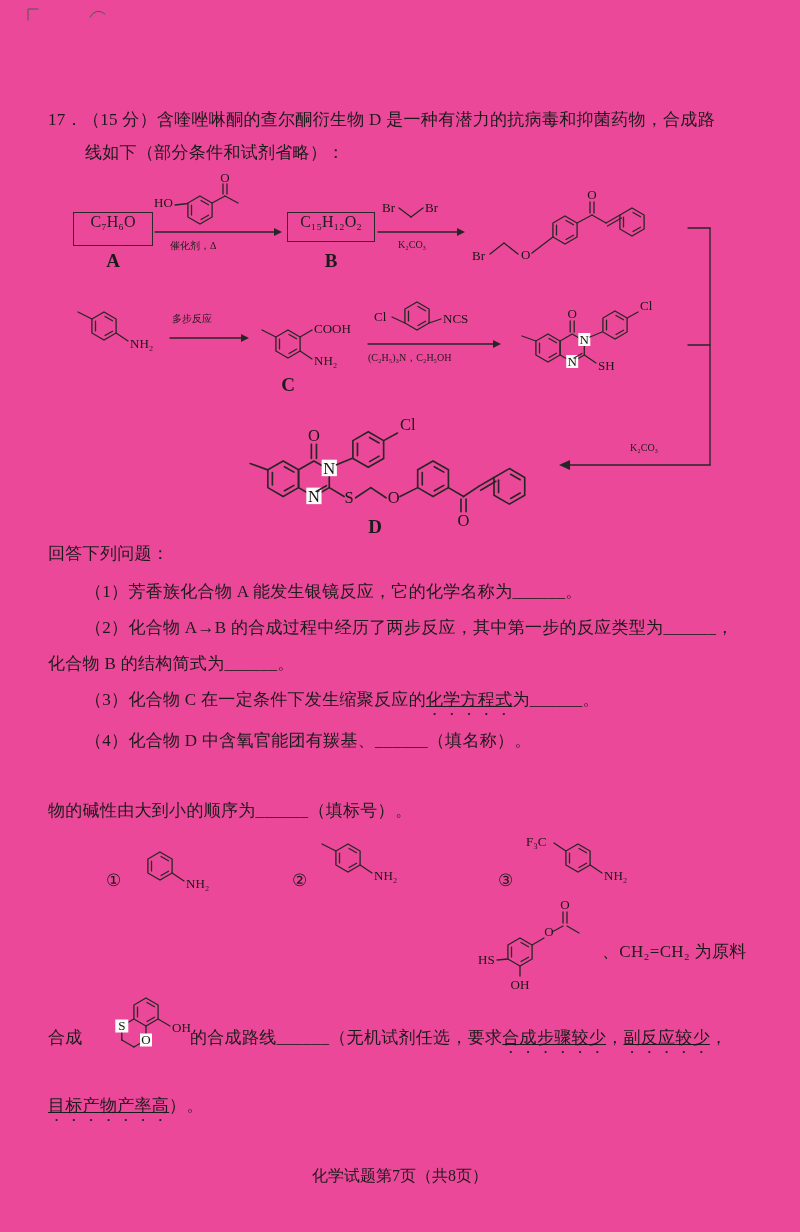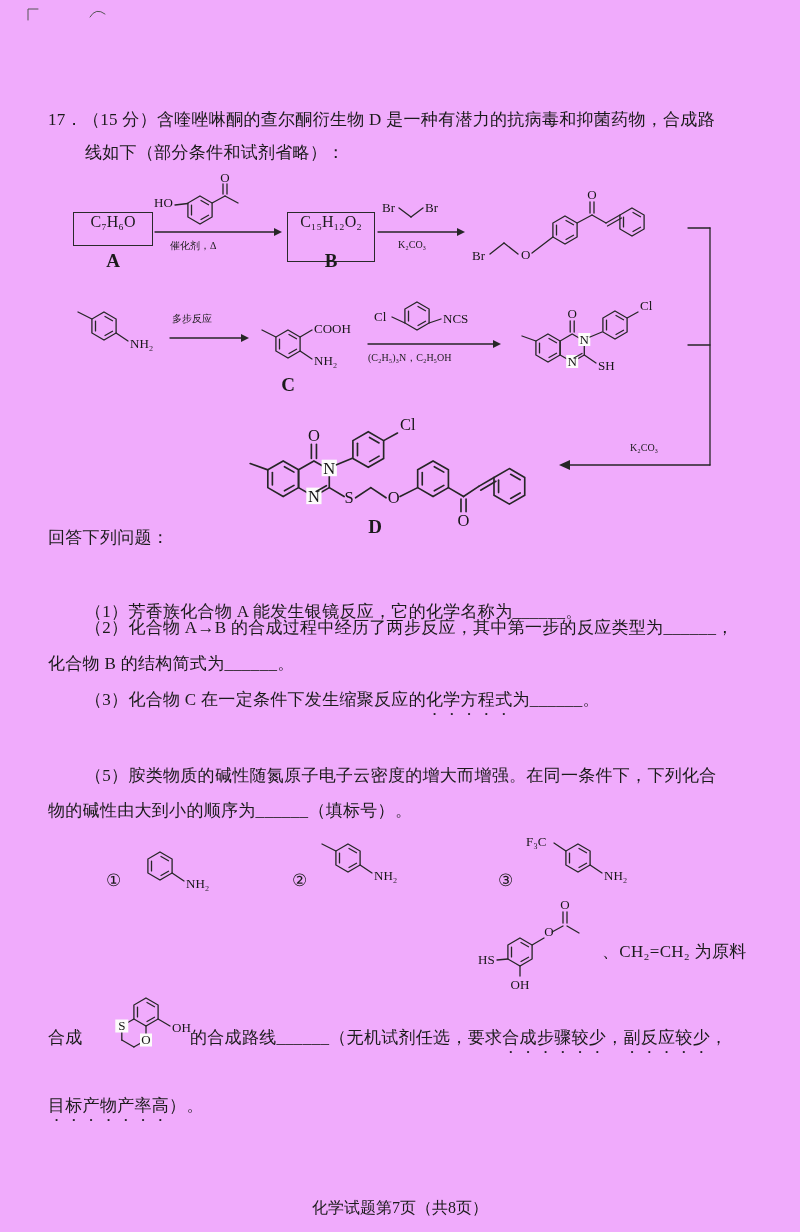--- a/index.html
+++ b/index.html
@@ -1,40 +1,40 @@
 <!DOCTYPE html>
 <html><head>
 <meta charset="utf-8">
 <style>
   * { box-sizing: border-box; }
   html, body { margin: 0; padding: 0; background: #e9e9e9; }
   .page {
     position: relative; width: 800px; height: 1232px; margin: 0 auto;
-    background: #f0abfc; color: #1b1b1b;
+    background: #ec4899; color: #1b1b1b;
     font-family: "Liberation Serif", "DejaVu Serif", serif;
     overflow: hidden;
   }
   .t { position: absolute; font-size: 17px; white-space: nowrap; letter-spacing: 0.3px; }
   .mid { position: absolute; font-size: 10px; white-space: nowrap; }
   .box {
     position: absolute; border: 1.6px solid #2a2a2a;
     display: flex; justify-content: center;
     font-size: 16px; background: transparent;
   }
   .lbl { position: absolute; font-weight: 700; font-size: 19px; text-align: center; }
   svg { position: absolute; overflow: visible; }
   svg line, svg path, svg polyline { stroke: #262626; stroke-width: 1.3; fill: none; stroke-linecap: round; }
   svg .ah { fill: #262626; stroke: none; }
   svg .wr { fill: #fcfcfa; stroke: none; }
   svg text { font-family: "Liberation Serif", "DejaVu Serif", serif; font-size: 13px; fill: #161616; stroke: none; }
   .emph {
     text-emphasis: filled dot; -webkit-text-emphasis: filled dot;
-    text-emphasis-position: under right; -webkit-text-emphasis-position: under;
+    text-emphasis-position: under right; text-decoration: underline; -webkit-text-emphasis-position: under;
   }
-  .footer { position: absolute; left: 0; width: 800px; text-align: center; font-size: 16px; margin-top: 32px; }
+  .footer { position: absolute; left: 0; width: 800px; text-align: center; font-size: 16px; }
 </style>
 </head>
 <body>
 
 <div class="page">
 
   <svg width="0" height="0">
     <defs>
       <g id="hex">
         <path d="M0,-14 L12.1,-7 L12.1,7 L0,14 L-12.1,7 L-12.1,-7 Z"></path>
@@ -67,21 +67,21 @@
     <line x1="75" y1="22" x2="75" y2="12"></line>
     <text x="73" y="10" text-anchor="middle">O</text>
     <line x1="73" y1="24" x2="86" y2="31"></line>
   </svg>
   <svg style="left:155px;top:226px" width="128" height="12">
     <line x1="0" y1="6" x2="119" y2="6"></line>
       <path class="ah" d="M119,2 L127,6 L119,10 Z"></path>
   </svg>
   <div class="mid" style="left:170px;top:239px">催化剂，Δ</div>
 
-  <div class="box" style="left:287px;top:212px;width:88px;height:50px">
+  <div class="box" style="left:287px;top:212px;width:88px;height:30px">
     <span>C₁₅H₁₂O₂</span>
   </div>
   <div class="lbl" style="left:287px;top:250px;width:88px">B</div>
 
   <svg style="left:380px;top:196px" width="84" height="28">
     <text x="2" y="16">Br</text>
     <line x1="19" y1="12" x2="31" y2="21"></line>
     <line x1="31" y1="21" x2="43" y2="12"></line>
     <text x="45" y="16">Br</text>
   </svg>
@@ -199,28 +199,28 @@
     <line x1="174" y1="78" x2="174" y2="88"></line>
     <line x1="178" y1="78" x2="178" y2="88"></line>
     <text x="176" y="99" text-anchor="middle">O</text>
     <line x1="176" y1="76" x2="188" y2="68"></line>
     <line x1="188" y1="68" x2="200" y2="61"></line>
     <line x1="189.5" y1="71" x2="201.5" y2="64"></line>
     <use href="#hex" transform="translate(212.1,68)"></use>
   </svg>
   <div class="lbl" style="left:250px;top:516px;width:250px">D</div>
 
-  <div class="t" style="left:48px;top:526px">回答下列问题：</div>
-  <div class="t" style="left:85px;top:600px">（1）芳香族化合物 A 能发生银镜反应，它的化学名称为______。</div>
+  <div class="t" style="left:48px;top:542px">回答下列问题：</div>
+  <div class="t" style="left:85px;top:580px">（1）芳香族化合物 A 能发生银镜反应，它的化学名称为______。</div>
   <div class="t" style="left:85px;top:616px">（2）化合物 A→B 的合成过程中经历了两步反应，其中第一步的反应类型为______，</div>
   <div class="t" style="left:48px;top:652px">化合物 B 的结构简式为______。</div>
   <div class="t" style="left:85px;top:688px">
     <span>（3）化合物 C 在一定条件下发生缩聚反应的</span><span class="emph">化学方程式</span><span>为______。</span>
   </div>
-  <div class="t" style="left:85px;top:764px">（5）胺类物质的碱性随氮原子电子云密度的增大而增强。在同一条件下，下列化合</div>
+  <div class="t" style="left:85px;top:729px">（4）化合物 D 中含氧官能团有羰基、______（填名称）。</div>
   <div class="t" style="left:48px;top:799px">物的碱性由大到小的顺序为______（填标号）。</div>
 
   <div class="t" style="left:106px;top:870px">①</div>
   <svg style="left:132px;top:840px" width="105" height="58">
     <use href="#hex" transform="translate(28,26)"></use>
     <line x1="40.1" y1="33" x2="52" y2="41"></line>
     <text x="54" y="48">NH₂</text>
   </svg>
 
   <div class="t" style="left:292px;top:870px">②</div>

